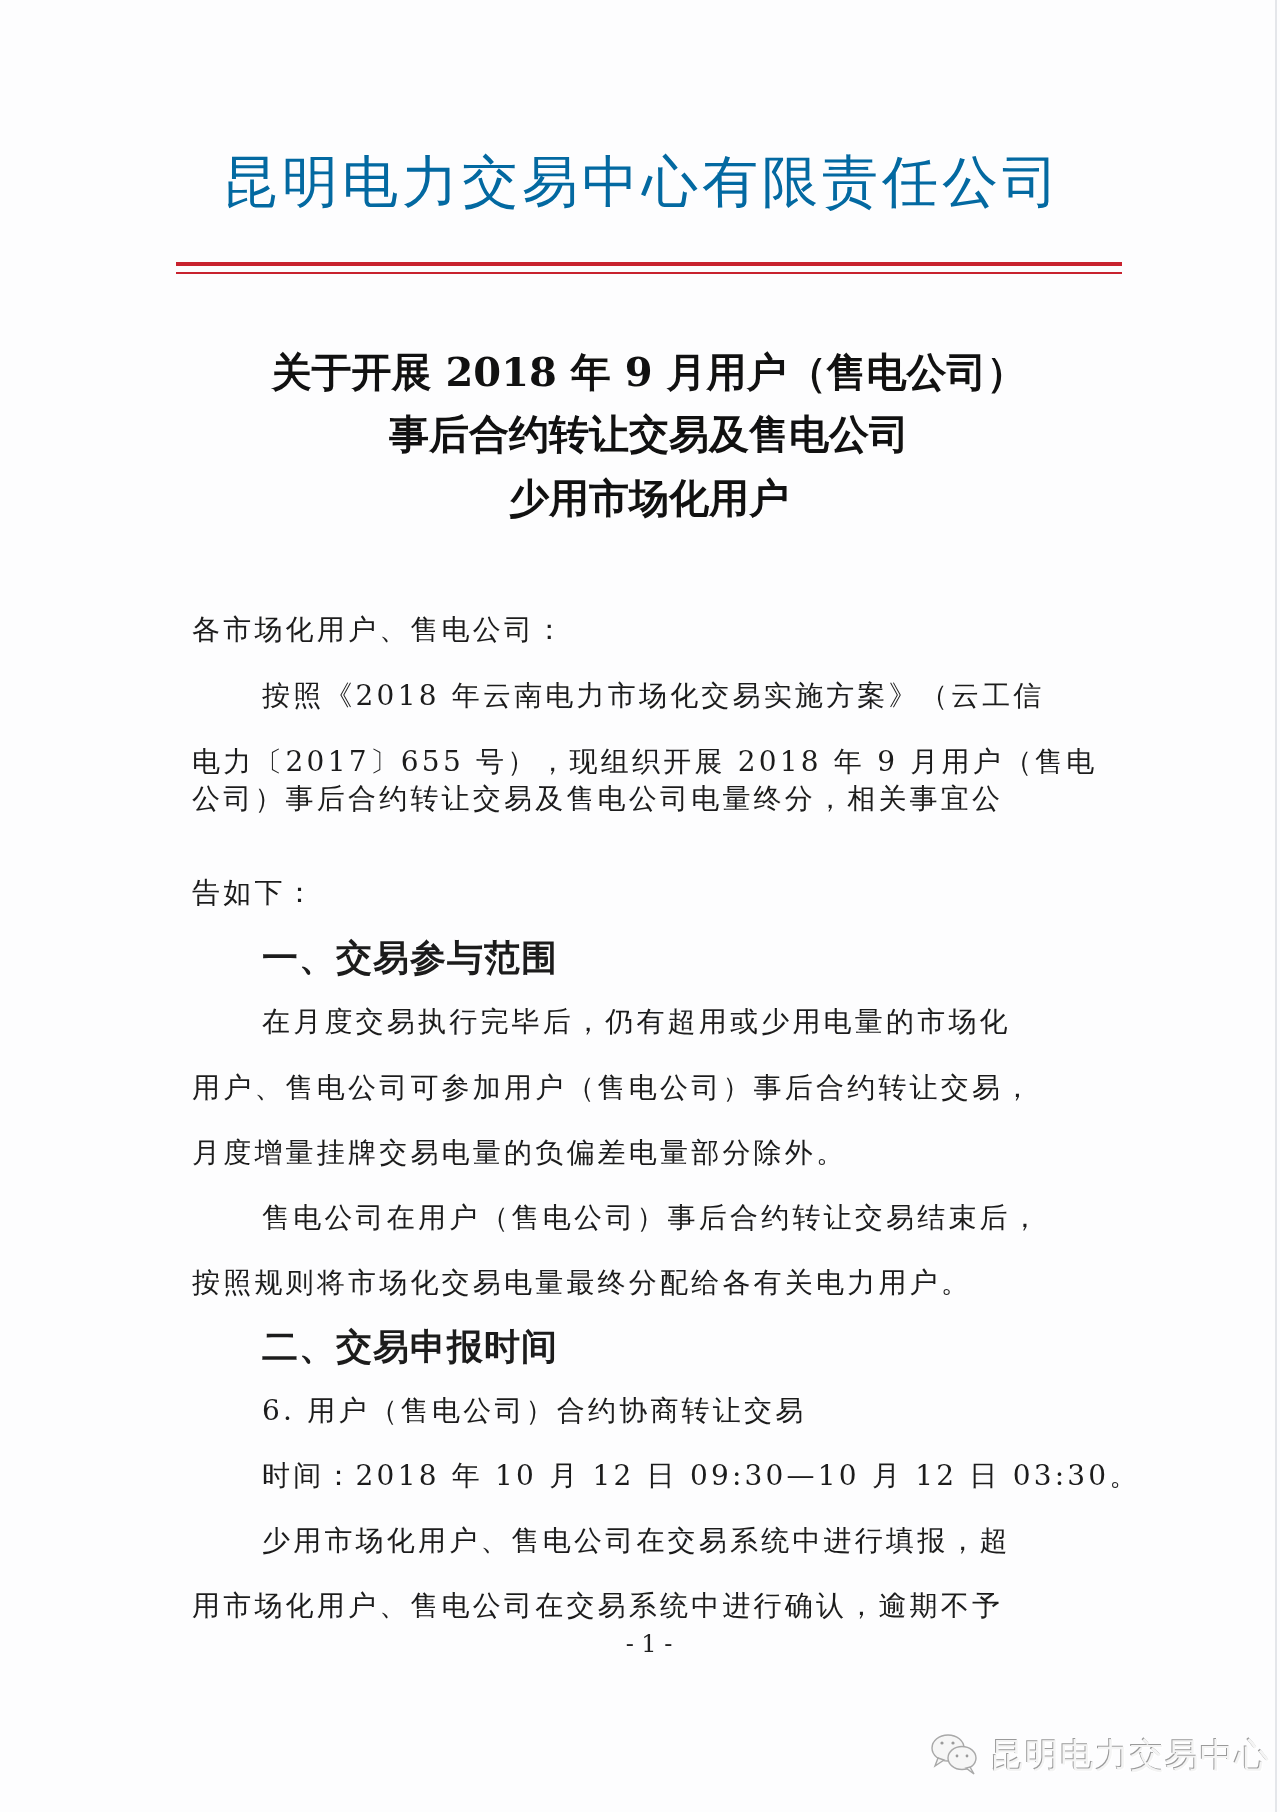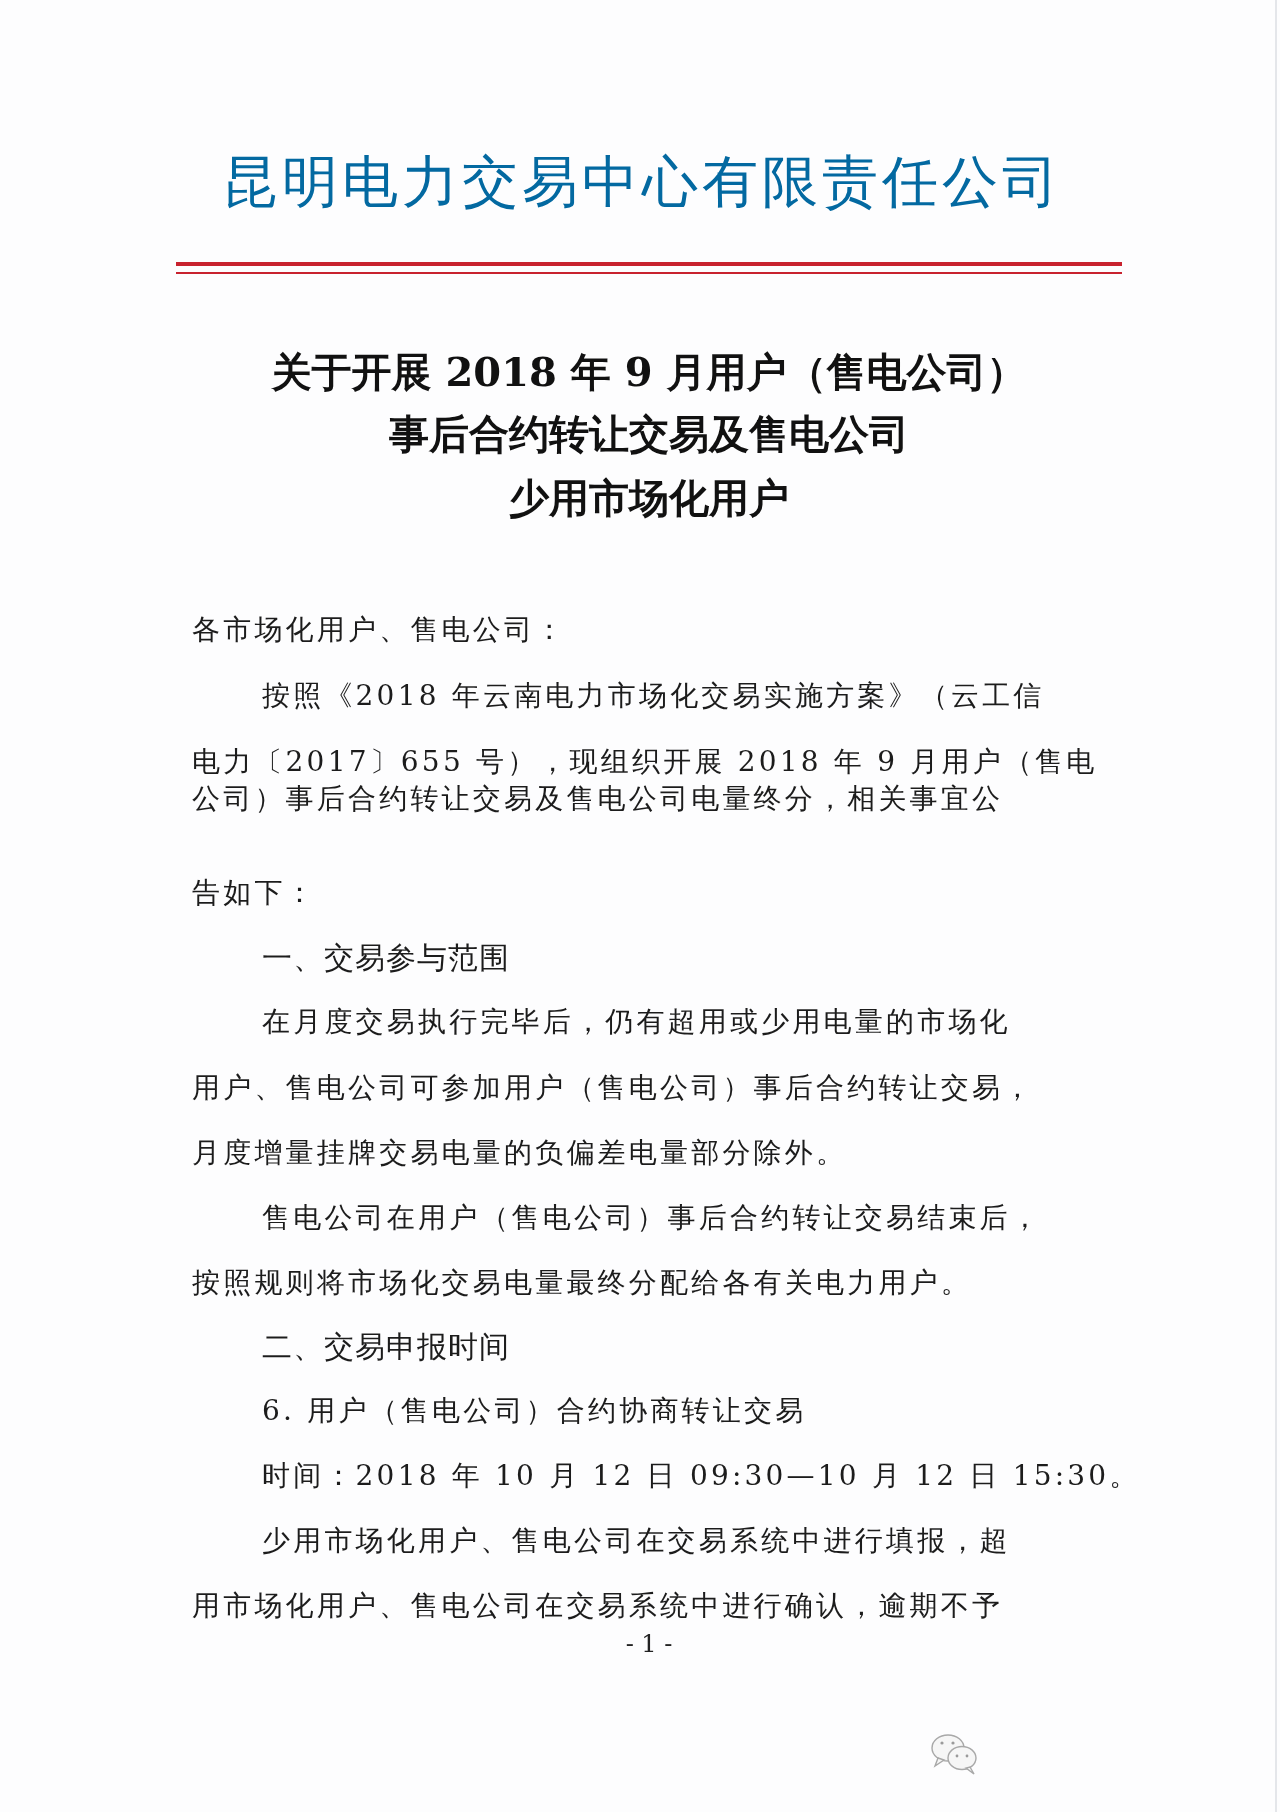--- a/index.html
+++ b/index.html
@@ -34,21 +34,21 @@
     white-space: nowrap;
   }
   .line {
     position: absolute; left: 192px; width: 896px; height: 66px;
     font-size: 28px; line-height: 66px; white-space: nowrap;
     letter-spacing: 3.2px; color: #1c1c1c;
   }
   .indent { left: 262px; width: 826px; }
   .section {
     font-family: "DejaVu Sans", "Liberation Sans", sans-serif;
-    font-weight: normal; letter-spacing: 1px; font-size: 30px;
+    font-weight: bold; letter-spacing: 1px; font-size: 36px;
   }
   .page-number {
     position: absolute; left: 176px; width: 946px; top: 1630px;
     text-align: center; font-size: 24px; color: #222;
   }
   .watermark {
     position: absolute; left: 930px; top: 1730px; height: 52px;
     display: flex; align-items: center; gap: 10px;
   }
   .watermark-text {
@@ -91,21 +91,21 @@
   </div>
 
   <div>
     <div class="line indent" style="top:1185px">售电公司在用户（售电公司）事后合约转让交易结束后，</div>
     <div class="line" style="top:1250px">按照规则将市场化交易电量最终分配给各有关电力用户。</div>
   </div>
 
   <div class="line indent section" style="top:1314px">二、交易申报时间</div>
 
   <div class="line indent" style="top:1378px">6. 用户（售电公司）合约协商转让交易</div>
-  <div class="line indent" style="top:1443px">时间：2018 年 10 月 12 日 09:30—10 月 12 日 15:30。</div>
+  <div class="line indent" style="top:1443px">时间：2018 年 10 月 12 日 09:30—10 月 12 日 03:30。</div>
 
   <div>
     <div class="line indent" style="top:1508px">少用市场化用户、售电公司在交易系统中进行填报，超</div>
     <div class="line" style="top:1573px">用市场化用户、售电公司在交易系统中进行确认，逾期不予</div>
   </div>
 </div>
 
 <div class="page-number">- 1 -</div>
 
 <div class="watermark">
@@ -118,13 +118,14 @@
         <path d="M40 36 L44 43 L36 37 Z"></path>
       </g>
       <g fill="#9a9a9a">
         <circle cx="12" cy="12" r="1.6"></circle>
         <circle cx="23" cy="12" r="1.6"></circle>
         <circle cx="27" cy="25" r="1.4"></circle>
         <circle cx="37" cy="25" r="1.4"></circle>
       </g>
     </svg>
   </span>
+  <span class="watermark-text">昆明电力交易中心</span>
 </div>
 
 </body></html>

